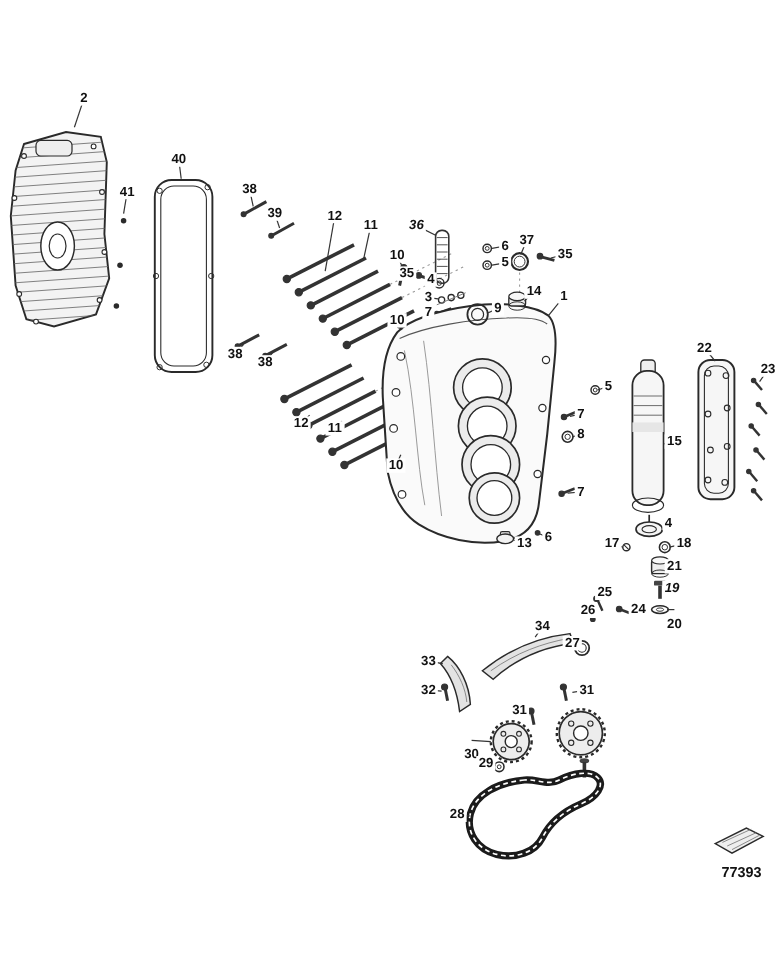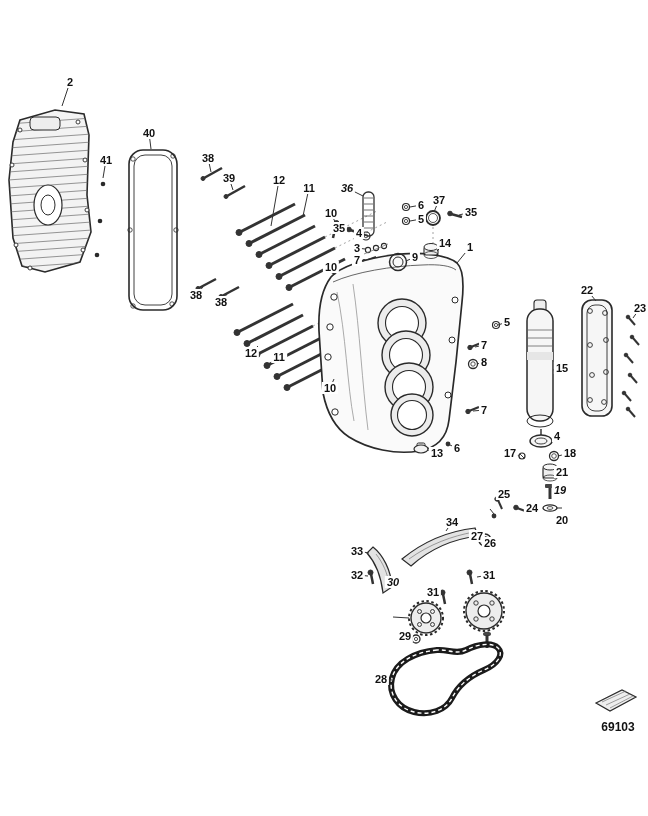--- a/index.html
+++ b/index.html
@@ -511,28 +511,28 @@
       <div class="callout" style="left: 484px; top: 410px;">7</div>
       <div class="callout" style="left: 557px; top: 436px;">4</div>
       <div class="callout" style="left: 510px; top: 453px;">17</div>
       <div class="callout" style="left: 570px; top: 453px;">18</div>
       <div class="callout" style="left: 562px; top: 472px;">21</div>
       <div class="callout" style="left: 560px; top: 490px; font-style: italic;">19</div>
       <div class="callout" style="left: 562px; top: 508px; margin-top: 12px;">20</div>
       <div class="callout" style="left: 437px; top: 453px;">13</div>
       <div class="callout" style="left: 457px; top: 448px;">6</div>
       <div class="callout" style="left: 504px; top: 494px;">25</div>
-      <div class="callout" style="left: 490px; top: 509px; margin-top: 34px;">26</div>
+      <div class="callout" style="left: 490px; top: 509px;">26</div>
       <div class="callout" style="left: 532px; top: 508px;">24</div>
       <div class="callout" style="left: 477px; top: 536px;">27</div>
       <div class="callout" style="left: 452px; top: 522px;">34</div>
       <div class="callout" style="left: 357px; top: 551px;">33</div>
       <div class="callout" style="left: 357px; top: 575px;">32</div>
       <div class="callout" style="left: 489px; top: 575px;">31</div>
       <div class="callout" style="left: 433px; top: 592px;">31</div>
-      <div class="callout" style="left: 393px; top: 582px; font-style: italic;">30</div>
+      <div class="callout" style="left: 393px; top: 629px;">30</div>
       <div class="callout" style="left: 405px; top: 636px;">29</div>
       <div class="callout" style="left: 381px; top: 679px;">28</div>
     </div>
 
-<div id="figure-number">69103</div>
+<div id="figure-number">77393</div>
 
 </div>
 
 </body></html>

